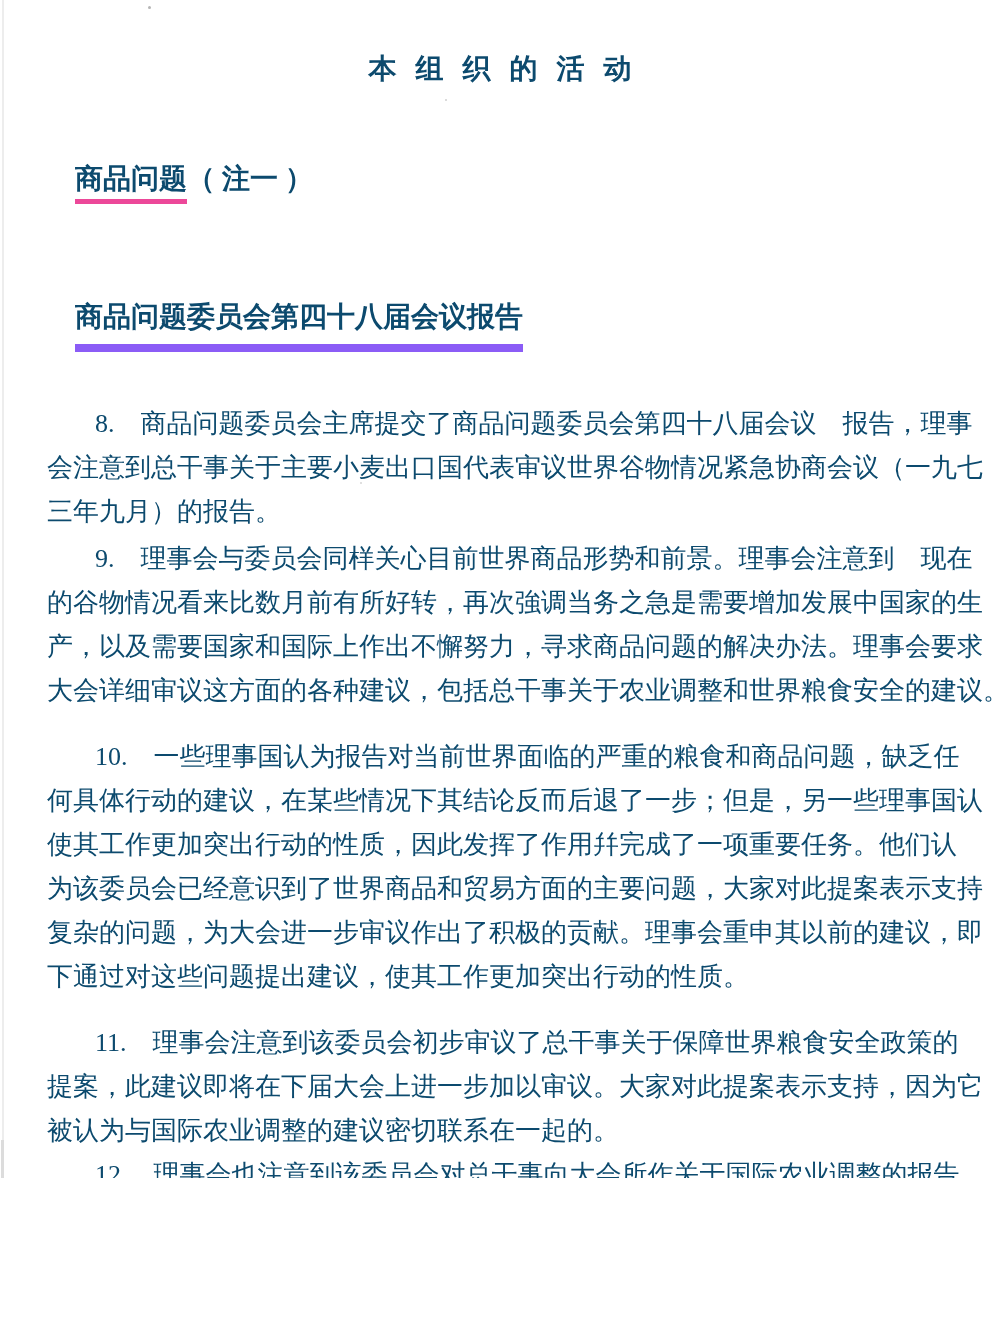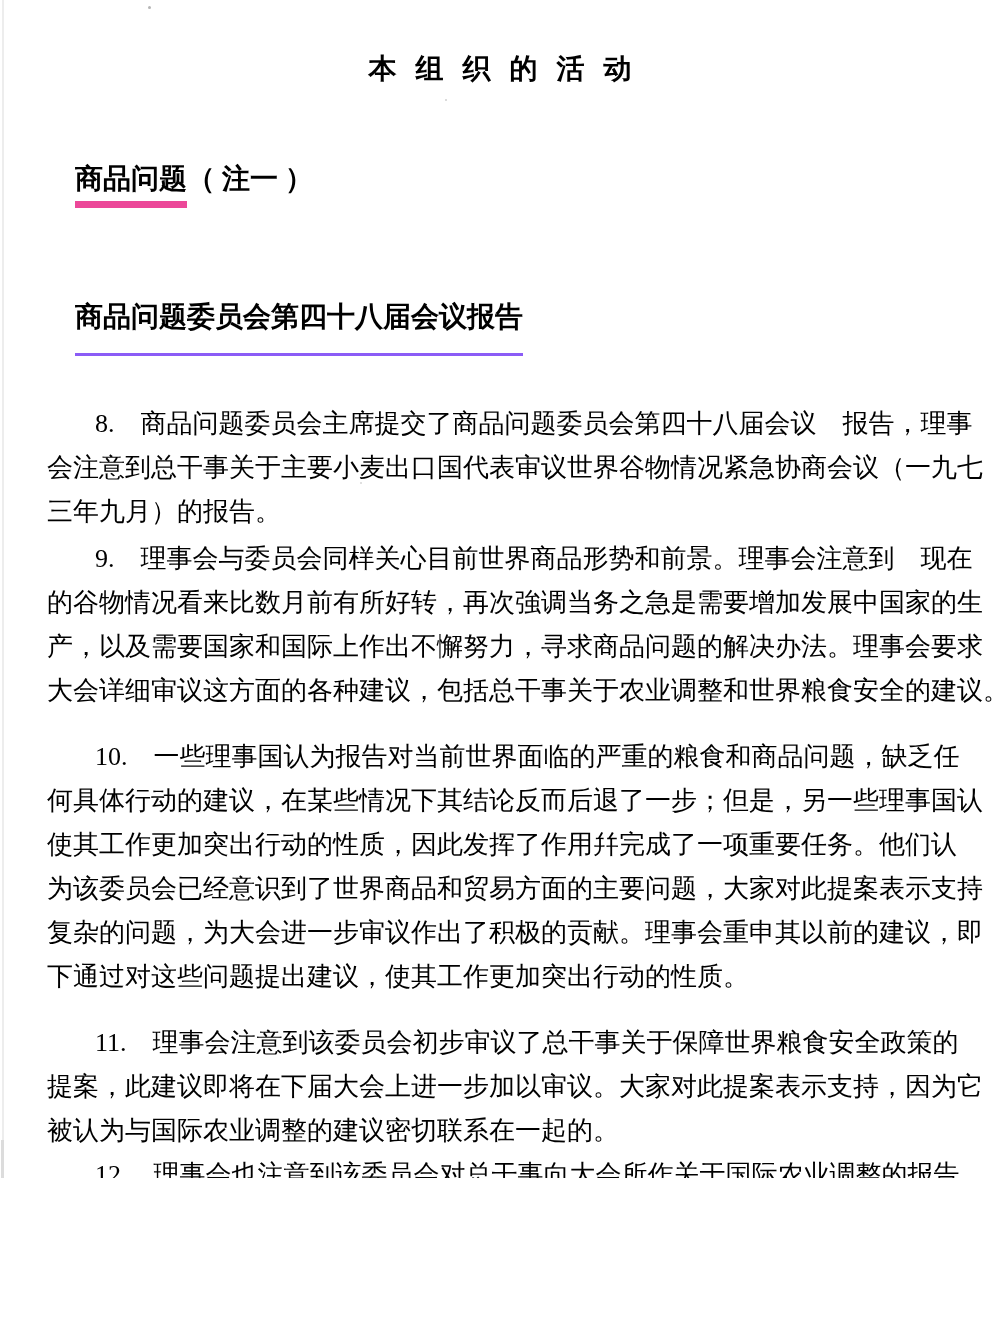--- a/index.html
+++ b/index.html
@@ -1,42 +1,42 @@
 <!DOCTYPE html>
 <html><head>
 <meta charset="utf-8">
 <style>
   html,body { margin:0; padding:0; background:#ffffff; }
   .page {
     position:relative;
     width:1000px; height:1178px;
     background:#ffffff;
-    color:#000000;
+    color:#0c4a6e;
     font-family:"Liberation Serif","DejaVu Serif",serif;
     font-weight:500;
     overflow:hidden;
   }
   .edge-line { position:absolute; left:2px; top:0; width:2px; height:100%; background:#ededed; }
   .edge-dark { position:absolute; left:1px; top:1140px; width:3px; height:120px; background:#dcdcdc; }
   .speck { position:absolute; border-radius:50%; background:#b5b5b5; }
   .speck.s1 { left:148px; top:6px;  width:3px; height:3px; }
   .speck.s2 { left:445px; top:99px; width:2px; height:2px; background:#cfcfcf; }
   .speck.s3 { left:360px; top:482px; width:2px; height:2px; background:#d6d6d6; }
 
   .doc-title {
     margin:0; padding-top:50px;
     text-align:center;
     font-size:28px; font-weight:700;
     letter-spacing:19px; text-indent:19px;
     white-space:pre;
   }
   .h-section { margin:40px 0 0 47px; font-size:28px; font-weight:700; white-space:pre; }
-  .h-section .u { border-bottom:7px solid #ec4899; padding-bottom:5px;font-family:Liberation Mono, monospace; }
+  .h-section .u { border-bottom:5px solid #ec4899; padding-bottom:5px; }
   .h-sub { margin:36px 0 0 47px; font-size:28px; font-weight:700; white-space:pre; }
-  .h-sub .u { border-bottom:3px solid #8b5cf6; padding-bottom:21px; }
+  .h-sub .u { border-bottom:8px solid #8b5cf6; padding-bottom:12px; }
 
   .body-text { margin:34px 20px 0 47px; font-size:26px; line-height:44px; }
   .line { white-space:pre; }
   .line.indent { padding-left:48px; }
   .para { margin:0; }
   .para.gap { margin-top:22px; }
   .para.small-gap { margin-top:3px; }
 
   .fn-rule  { margin:4px 0 0 40px; width:262px; height:4px; background:#161616; }
   .fn-rule-thin { margin:2px 0 0 40px; width:118px; height:2px; background:#161616; }

